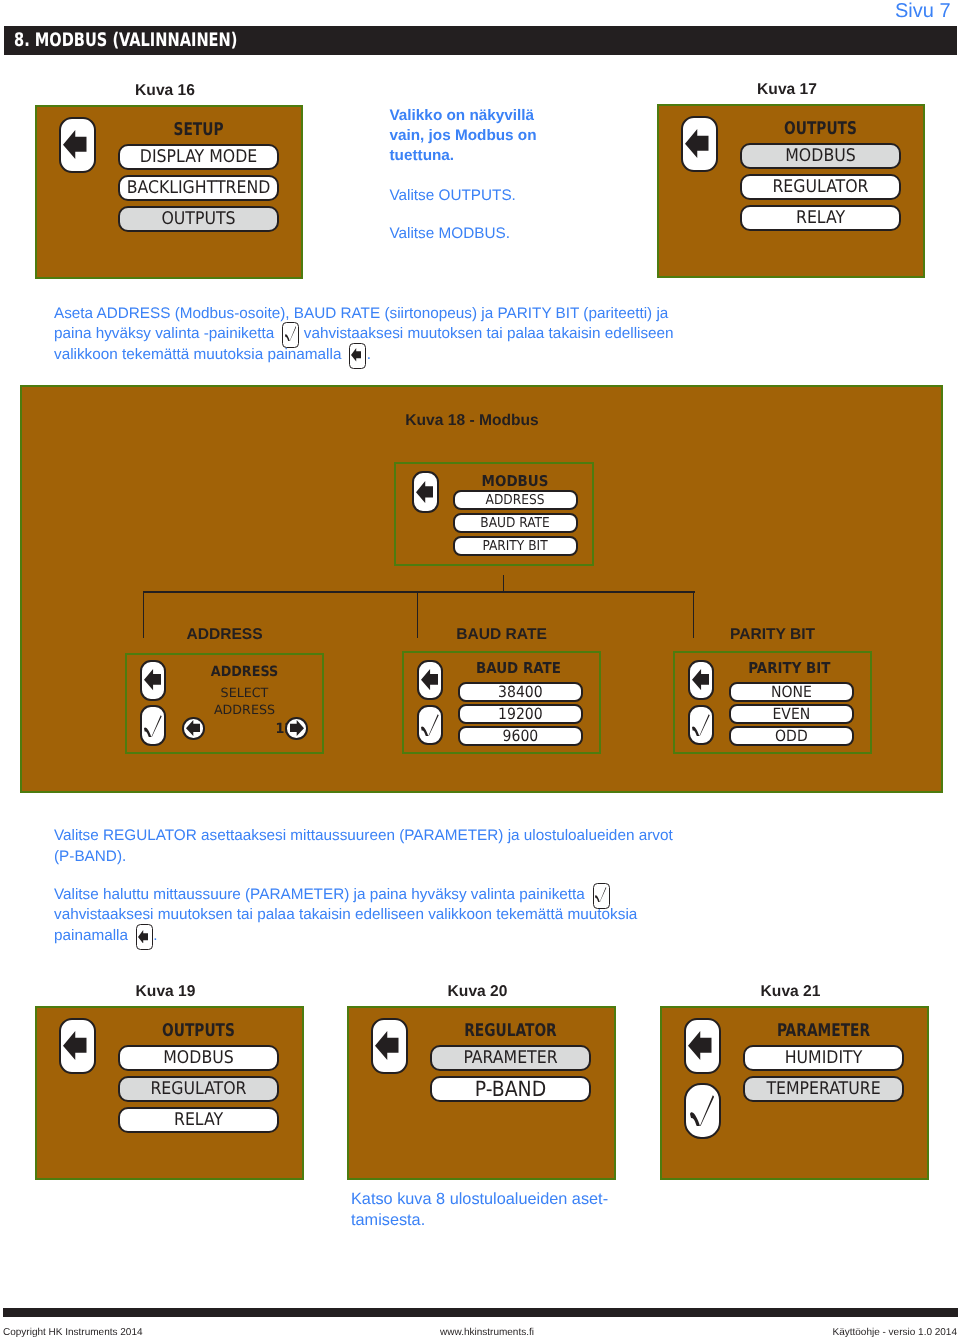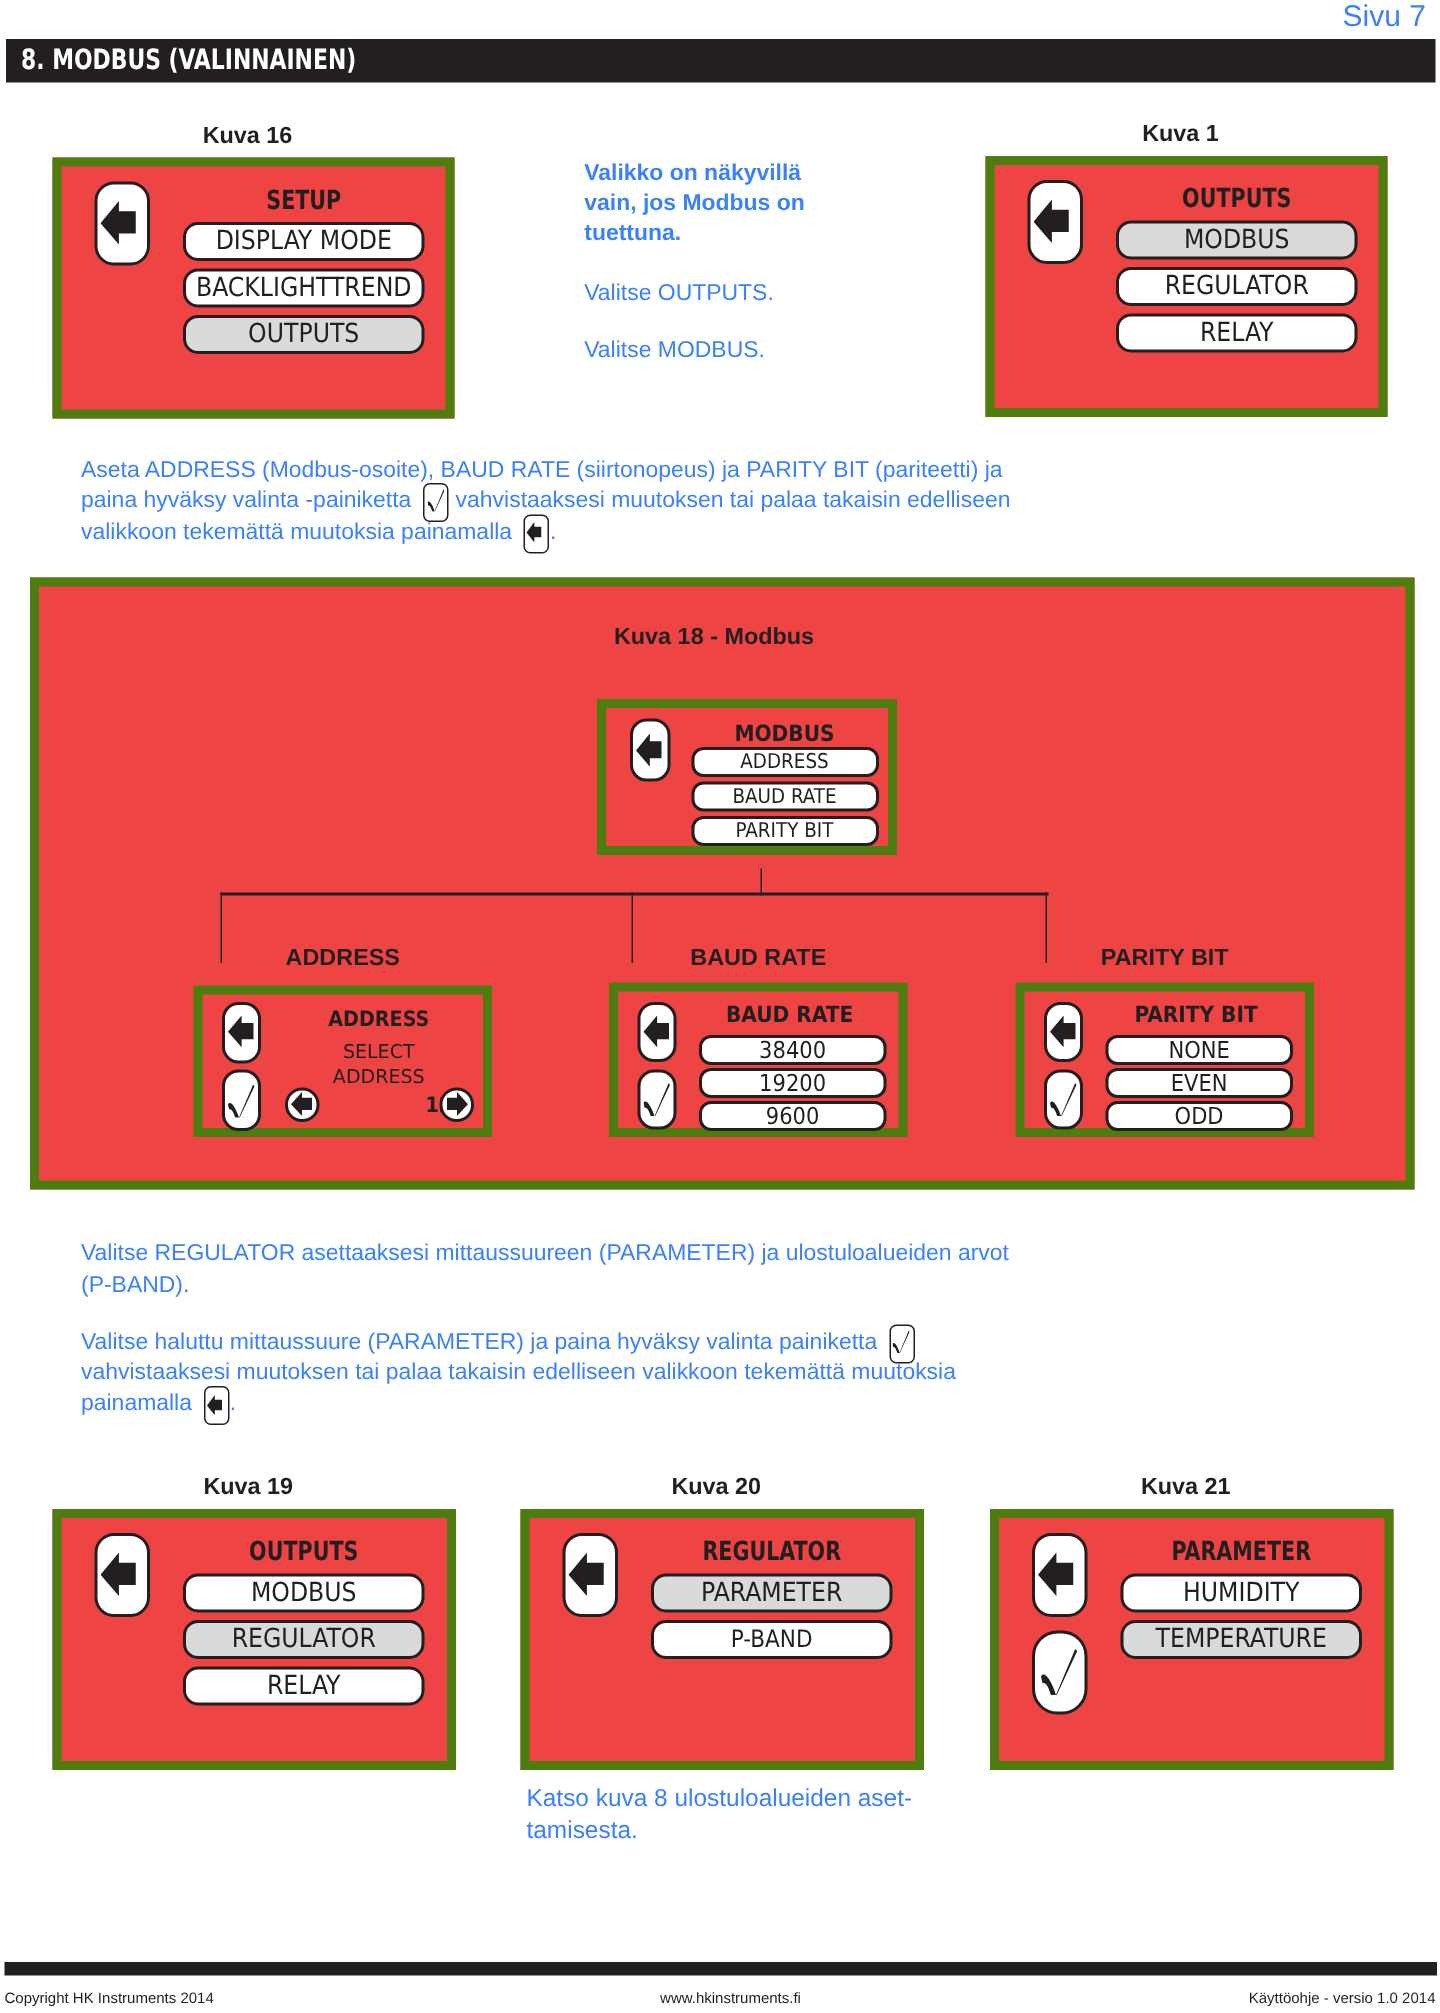--- a/index.html
+++ b/index.html
@@ -9,21 +9,21 @@
   .page{position:relative;width:960px;height:1342px;overflow:hidden;background:#fff;}
 
   
   #page-label{position:absolute;left:895px;top:-0.5px;font-size:20px;color:#3b82f6;white-space:nowrap;}
   #title-bar{position:absolute;left:4px;top:26px;width:953px;height:29px;background:#231f20;}
   #title-bar span{position:absolute;left:10.3px;top:3.6px;font-family:"DejaVu Sans Condensed","Liberation Sans",sans-serif;
                   font-weight:bold;font-size:18.7px;color:#fff;transform:scaleX(0.868);transform-origin:left center;
                   white-space:nowrap;}
 
   
-  .frame{position:absolute;border:6px solid #4d7c0f;box-sizing:border-box;background:#ef4444;}
+  .frame{position:absolute;border:2px solid #4d7c0f;box-sizing:border-box;background:#a16207;}
   .cap{position:absolute;font-weight:bold;font-size:15.6px;text-align:center;color:#231f20;}
 
   
   .scr-title{position:absolute;font-weight:bold;text-align:center;color:#231f20;
              font-family:"DejaVu Sans Condensed","DejaVu Sans",sans-serif;white-space:nowrap;}
   .scr-title.sx{transform:scaleX(0.87);}
   .scr-sub{position:absolute;text-align:center;color:#231f20;white-space:nowrap;
            font-family:"DejaVu Sans Condensed","DejaVu Sans",sans-serif;}
   .pill{position:absolute;box-sizing:border-box;border:2.6px solid #231f20;border-radius:10px;
         background:#fff;display:flex;align-items:center;justify-content:center;
@@ -70,21 +70,21 @@
       <div class="pill" style="left:81px;top:36.5px;width:161px;height:26.5px;font-size:17.5px;">
         <span>DISPLAY MODE</span>
       </div>
       <div class="pill" style="left:81px;top:67.5px;width:161px;height:26.5px;font-size:17.5px;">
         <span>BACKLIGHTTREND</span>
       </div>
       <div class="pill sel" style="left:81px;top:98.5px;width:161px;height:26.5px;font-size:17.5px;">
         <span>OUTPUTS</span>
       </div>
     </div>
-<div class="cap" style="left:653.0px;top:81.0px;width:268px;">Kuva 1</div>
+<div class="cap" style="left:653.0px;top:81.0px;width:268px;">Kuva 17</div>
     <div class="frame" style="left:657px;top:104px;width:268px;height:174px;">
       <div class="backbtn" style="left:22px;top:10px;width:37px;height:56px;">
         <span style="position:absolute;left:2.45px;top:10.50px;width:23.50px;height:29.00px;">
           <svg viewBox="0 0 100 100" preserveAspectRatio="none" style="display:block;width:100%;height:100%;">
             <path d="M0 51.2 L52.2 0 L52.2 23.7 L100 23.7 L100 74.9 L52.2 74.9 L52.2 100 Z" fill="#231f20"></path>
           </svg>
         </span>
       </div>
       <div class="scr-title sx" style="left:81px;top:13px;width:161px;font-size:17.6px;">OUTPUTS</div>
       <div class="pill sel" style="left:81px;top:36.5px;width:161px;height:26.5px;font-size:17.5px;">
@@ -269,21 +269,21 @@
         <span style="position:absolute;left:2.45px;top:10.50px;width:23.50px;height:29.00px;">
           <svg viewBox="0 0 100 100" preserveAspectRatio="none" style="display:block;width:100%;height:100%;">
             <path d="M0 51.2 L52.2 0 L52.2 23.7 L100 23.7 L100 74.9 L52.2 74.9 L52.2 100 Z" fill="#231f20"></path>
           </svg>
         </span>
       </div>
       <div class="scr-title sx" style="left:81px;top:13px;width:161px;font-size:17.6px;">REGULATOR</div>
       <div class="pill sel" style="left:81px;top:36.5px;width:161px;height:26.5px;font-size:17.5px;">
         <span>PARAMETER</span>
       </div>
-      <div class="pill" style="left:81px;top:67.5px;width:161px;height:26.5px;font-size:16px;">
+      <div class="pill" style="left:81px;top:67.5px;width:161px;height:26.5px;font-size:21px;">
         <span>P-BAND</span>
       </div>
     </div>
 <div class="cap" style="left:656.0px;top:983.0px;width:269px;">Kuva 21</div>
     <div class="frame" style="left:660px;top:1006px;width:269px;height:174px;">
       <div class="backbtn" style="left:22px;top:10px;width:37px;height:56px;">
         <span style="position:absolute;left:2.45px;top:10.50px;width:23.50px;height:29.00px;">
           <svg viewBox="0 0 100 100" preserveAspectRatio="none" style="display:block;width:100%;height:100%;">
             <path d="M0 51.2 L52.2 0 L52.2 23.7 L100 23.7 L100 74.9 L52.2 74.9 L52.2 100 Z" fill="#231f20"></path>
           </svg>

